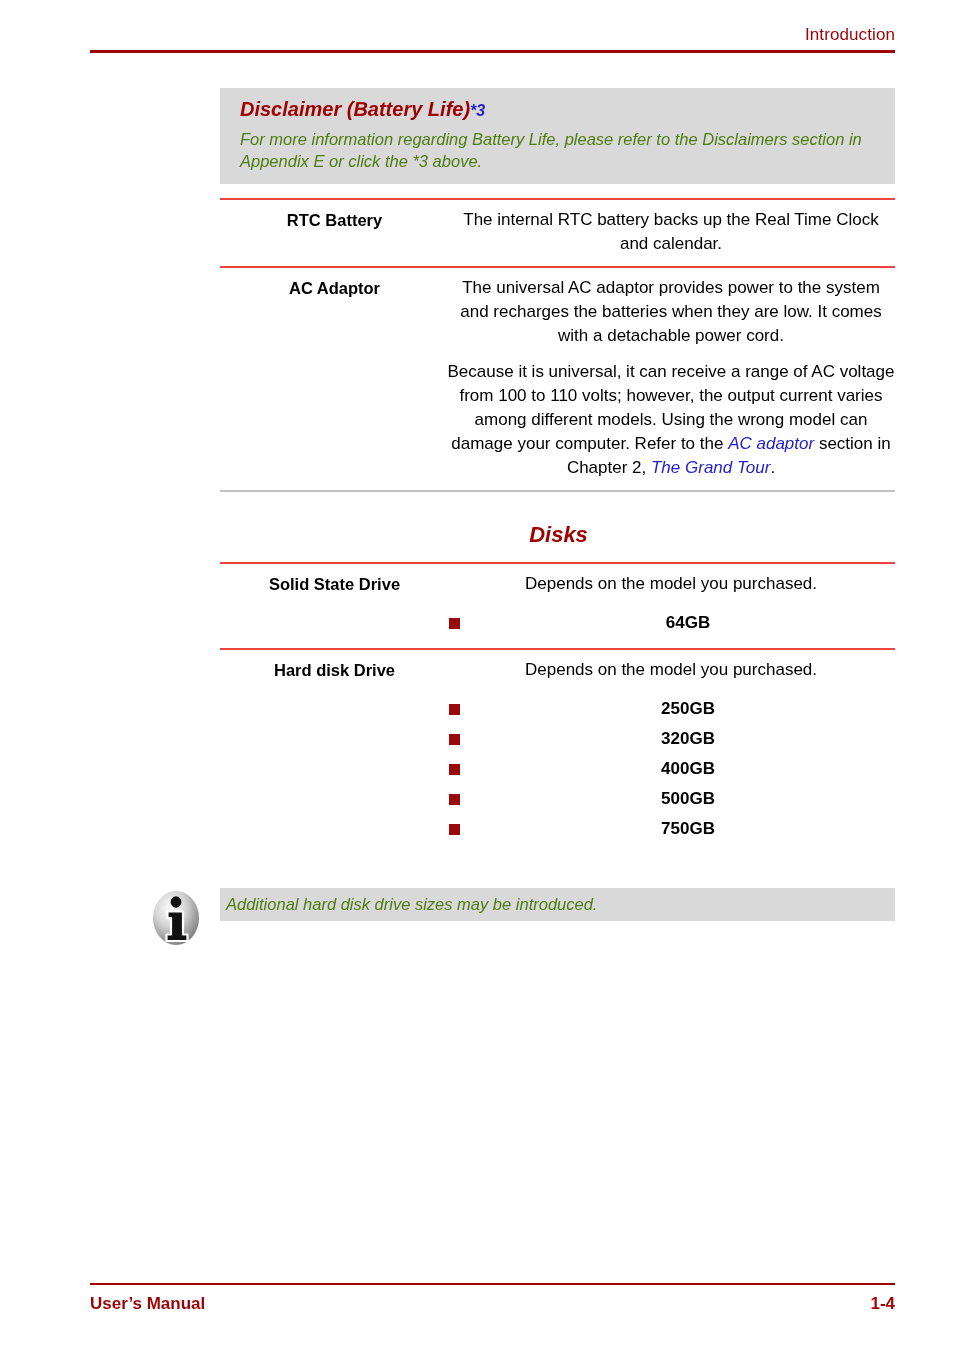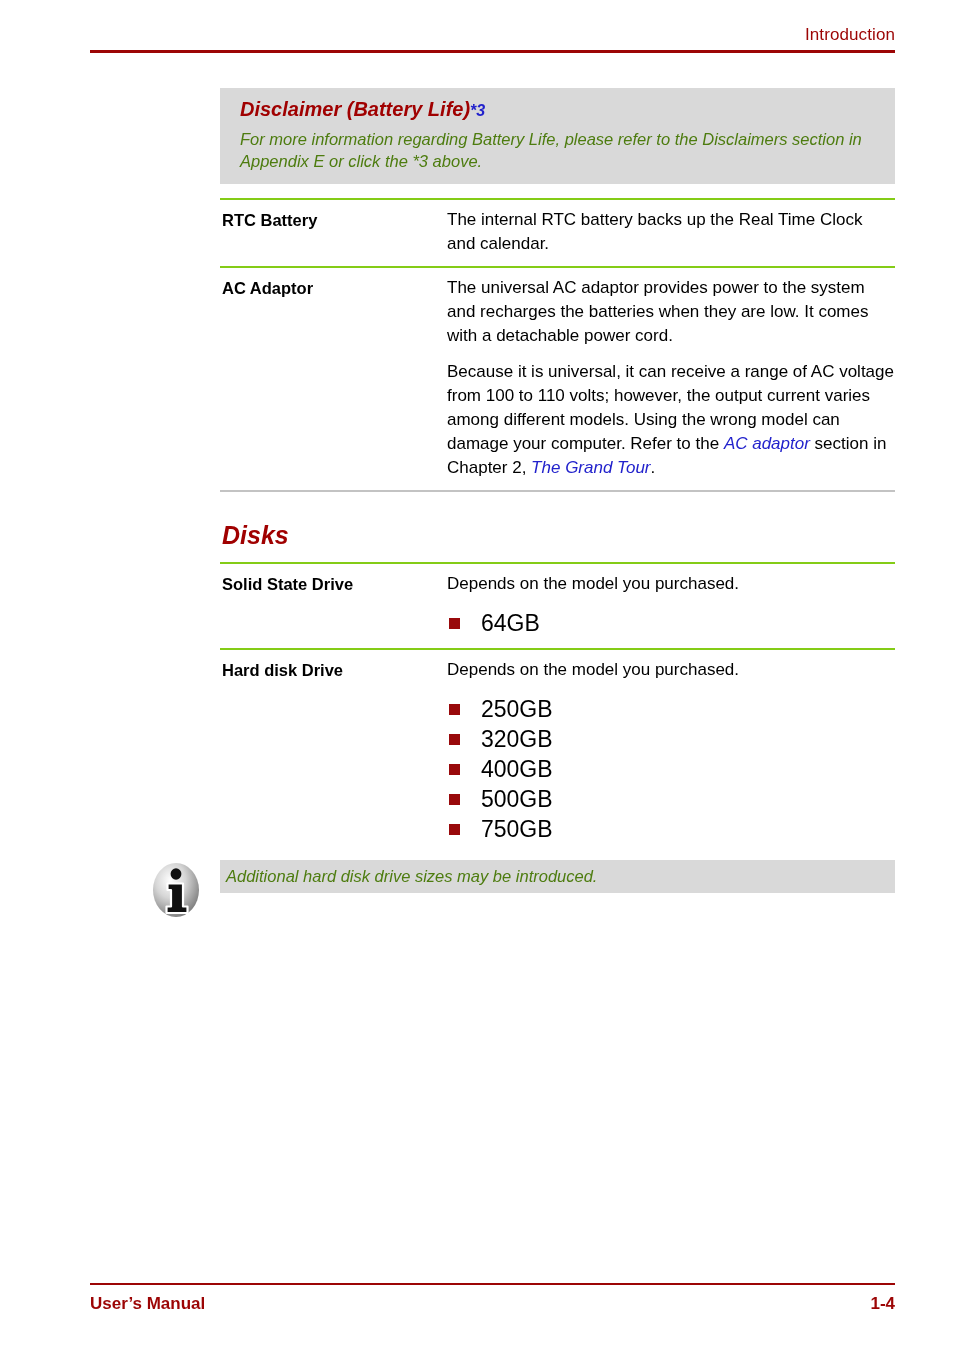--- a/index.html
+++ b/index.html
@@ -73,35 +73,37 @@
     line-height: 22px;
     margin: 0;
     color: #4d7c0f;
   }
 
   
   .section-heading {
     color: #a00000;
     font-weight: bold;
     font-style: italic;
-    font-size: 25px;
+    font-size: 22px;
     line-height: 26px;
     margin: 30px 0 12px 2px;
+    text-align: center;
   }
 
   
   .spec-table {
     width: 675px;
     border-collapse: collapse;
     margin-top: 14px;
   }
   .spec-table .row {
     display: flex;
-    border-top: 2px solid #84cc16;
+    border-top: 2px solid #ef4444;
     padding: 8px 0 10px 0;
+    text-align: center;
   }
   .spec-table .row.last-rule {
     border-bottom: 2px solid #c3c3c3;
   }
   .spec-table .cell-label {
     width: 227px;
     flex: 0 0 227px;
     font-weight: bold;
     font-size: 16.5px;
     line-height: 24px;
@@ -126,22 +128,23 @@
 
   
   ul.sq-list {
     list-style: none;
     margin: 4px 0 0 0;
     padding: 0;
   }
   ul.sq-list li {
     position: relative;
     padding-left: 34px;
-    font-size: 23px;
+    font-size: 17px;
     line-height: 30px;
+    font-weight: bold;
   }
   ul.sq-list li .sq-bullet {
     position: absolute;
     left: 2px;
     top: 10px;
     width: 11px;
     height: 11px;
     background: #99090b;
     display: block;
   }
@@ -152,21 +155,21 @@
     line-height: 24px;
   }
   ul.sq-list.inline-single li .sq-bullet {
     top: 7px;
   }
 
   
   .info-note {
     position: absolute;
     left: 150px;
-    top: 860px;
+    top: 888px;
     width: 745px;
     display: flex;
     align-items: flex-start;
   }
   .info-icon {
     flex: 0 0 52px;
     width: 52px;
     height: 62px;
     margin-right: 18px;
     position: relative;

